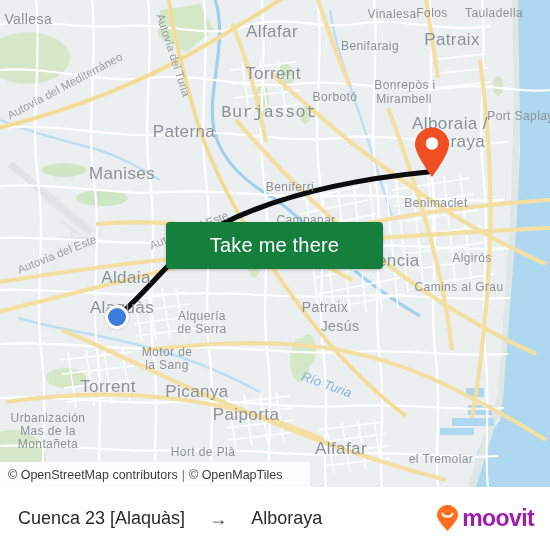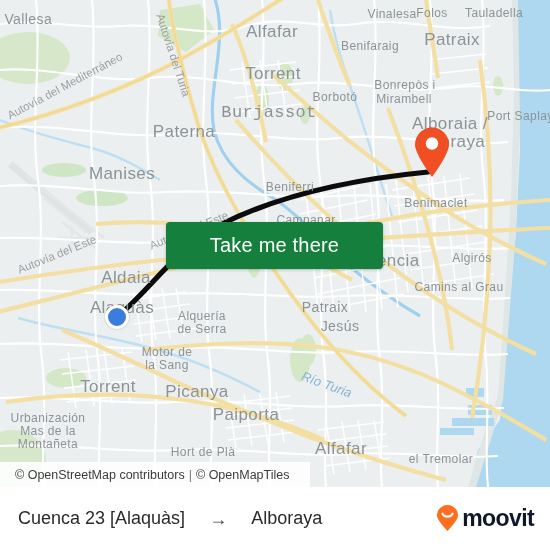--- a/index.html
+++ b/index.html
@@ -76,21 +76,21 @@
     letter-spacing:.2px;
     cursor:pointer;
     box-shadow:0 1px 3px rgba(0,0,0,.25);
   }
 
   
   .attrib{
     position:absolute;left:0;top:462px;
     width:310px;height:25px;
     display:flex;align-items:center;
-    padding-left:15px;
+    padding-left:8px;
     box-sizing:border-box;
     background:rgba(255,255,255,.88);
     font-size:12.5px;
     color:#3c3c3c;
     white-space:nowrap;
   }
   .attrib .sep{margin:0 4px;color:#777;}
 
   
   .footer{
@@ -102,21 +102,21 @@
     padding:0 16px 0 18px;
   }
   .route-title{
     font-size:18px;color:#2b2b2b;
     display:flex;align-items:center;gap:24px;
     white-space:nowrap;
   }
   .arrow-ico{display:inline-block;color:#444;font-size:18px;line-height:1;}
   .brand{margin-left:auto;display:flex;align-items:center;gap:2px;}
   .brand-word{
-    font-size:23px;font-weight:bold;color:#0f172a;
+    font-size:23px;font-weight:bold;color:#a21caf;
     letter-spacing:-.6px;
   }
   .divider-line{
     position:absolute;left:0;top:487px;width:550px;height:1px;
     background:#e8e8e8;
   }
 </style>
 </head>
 <body>
 

